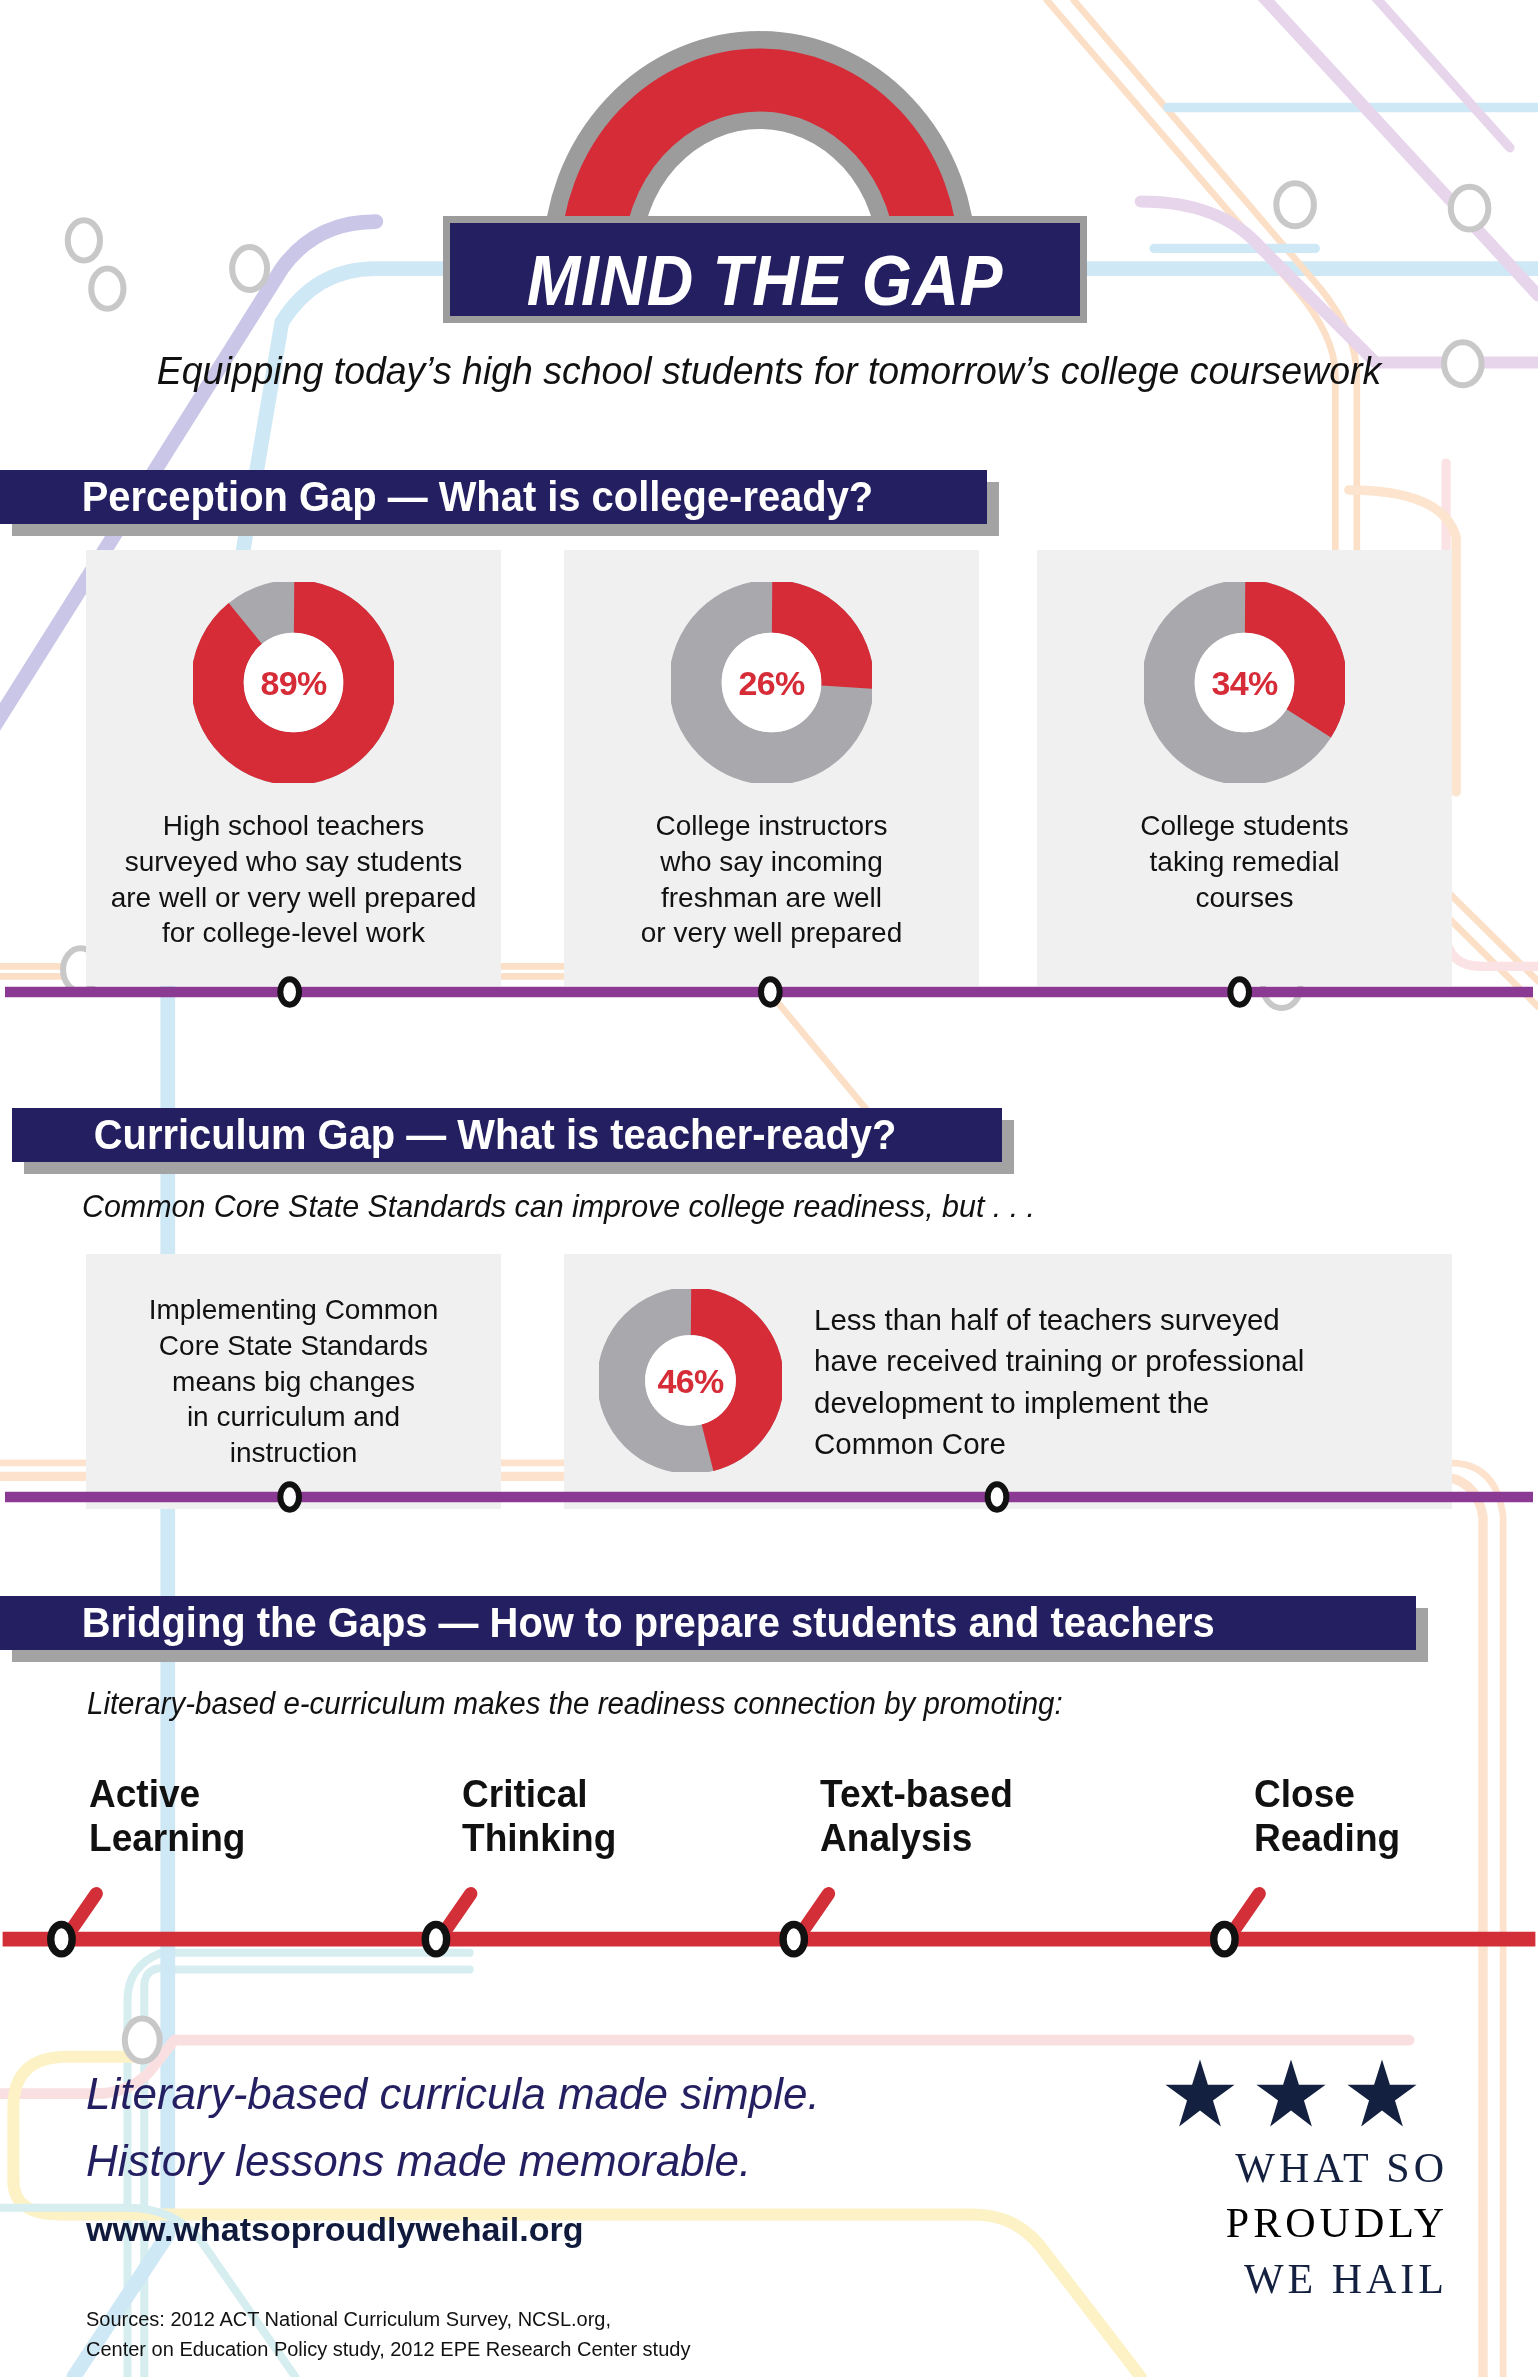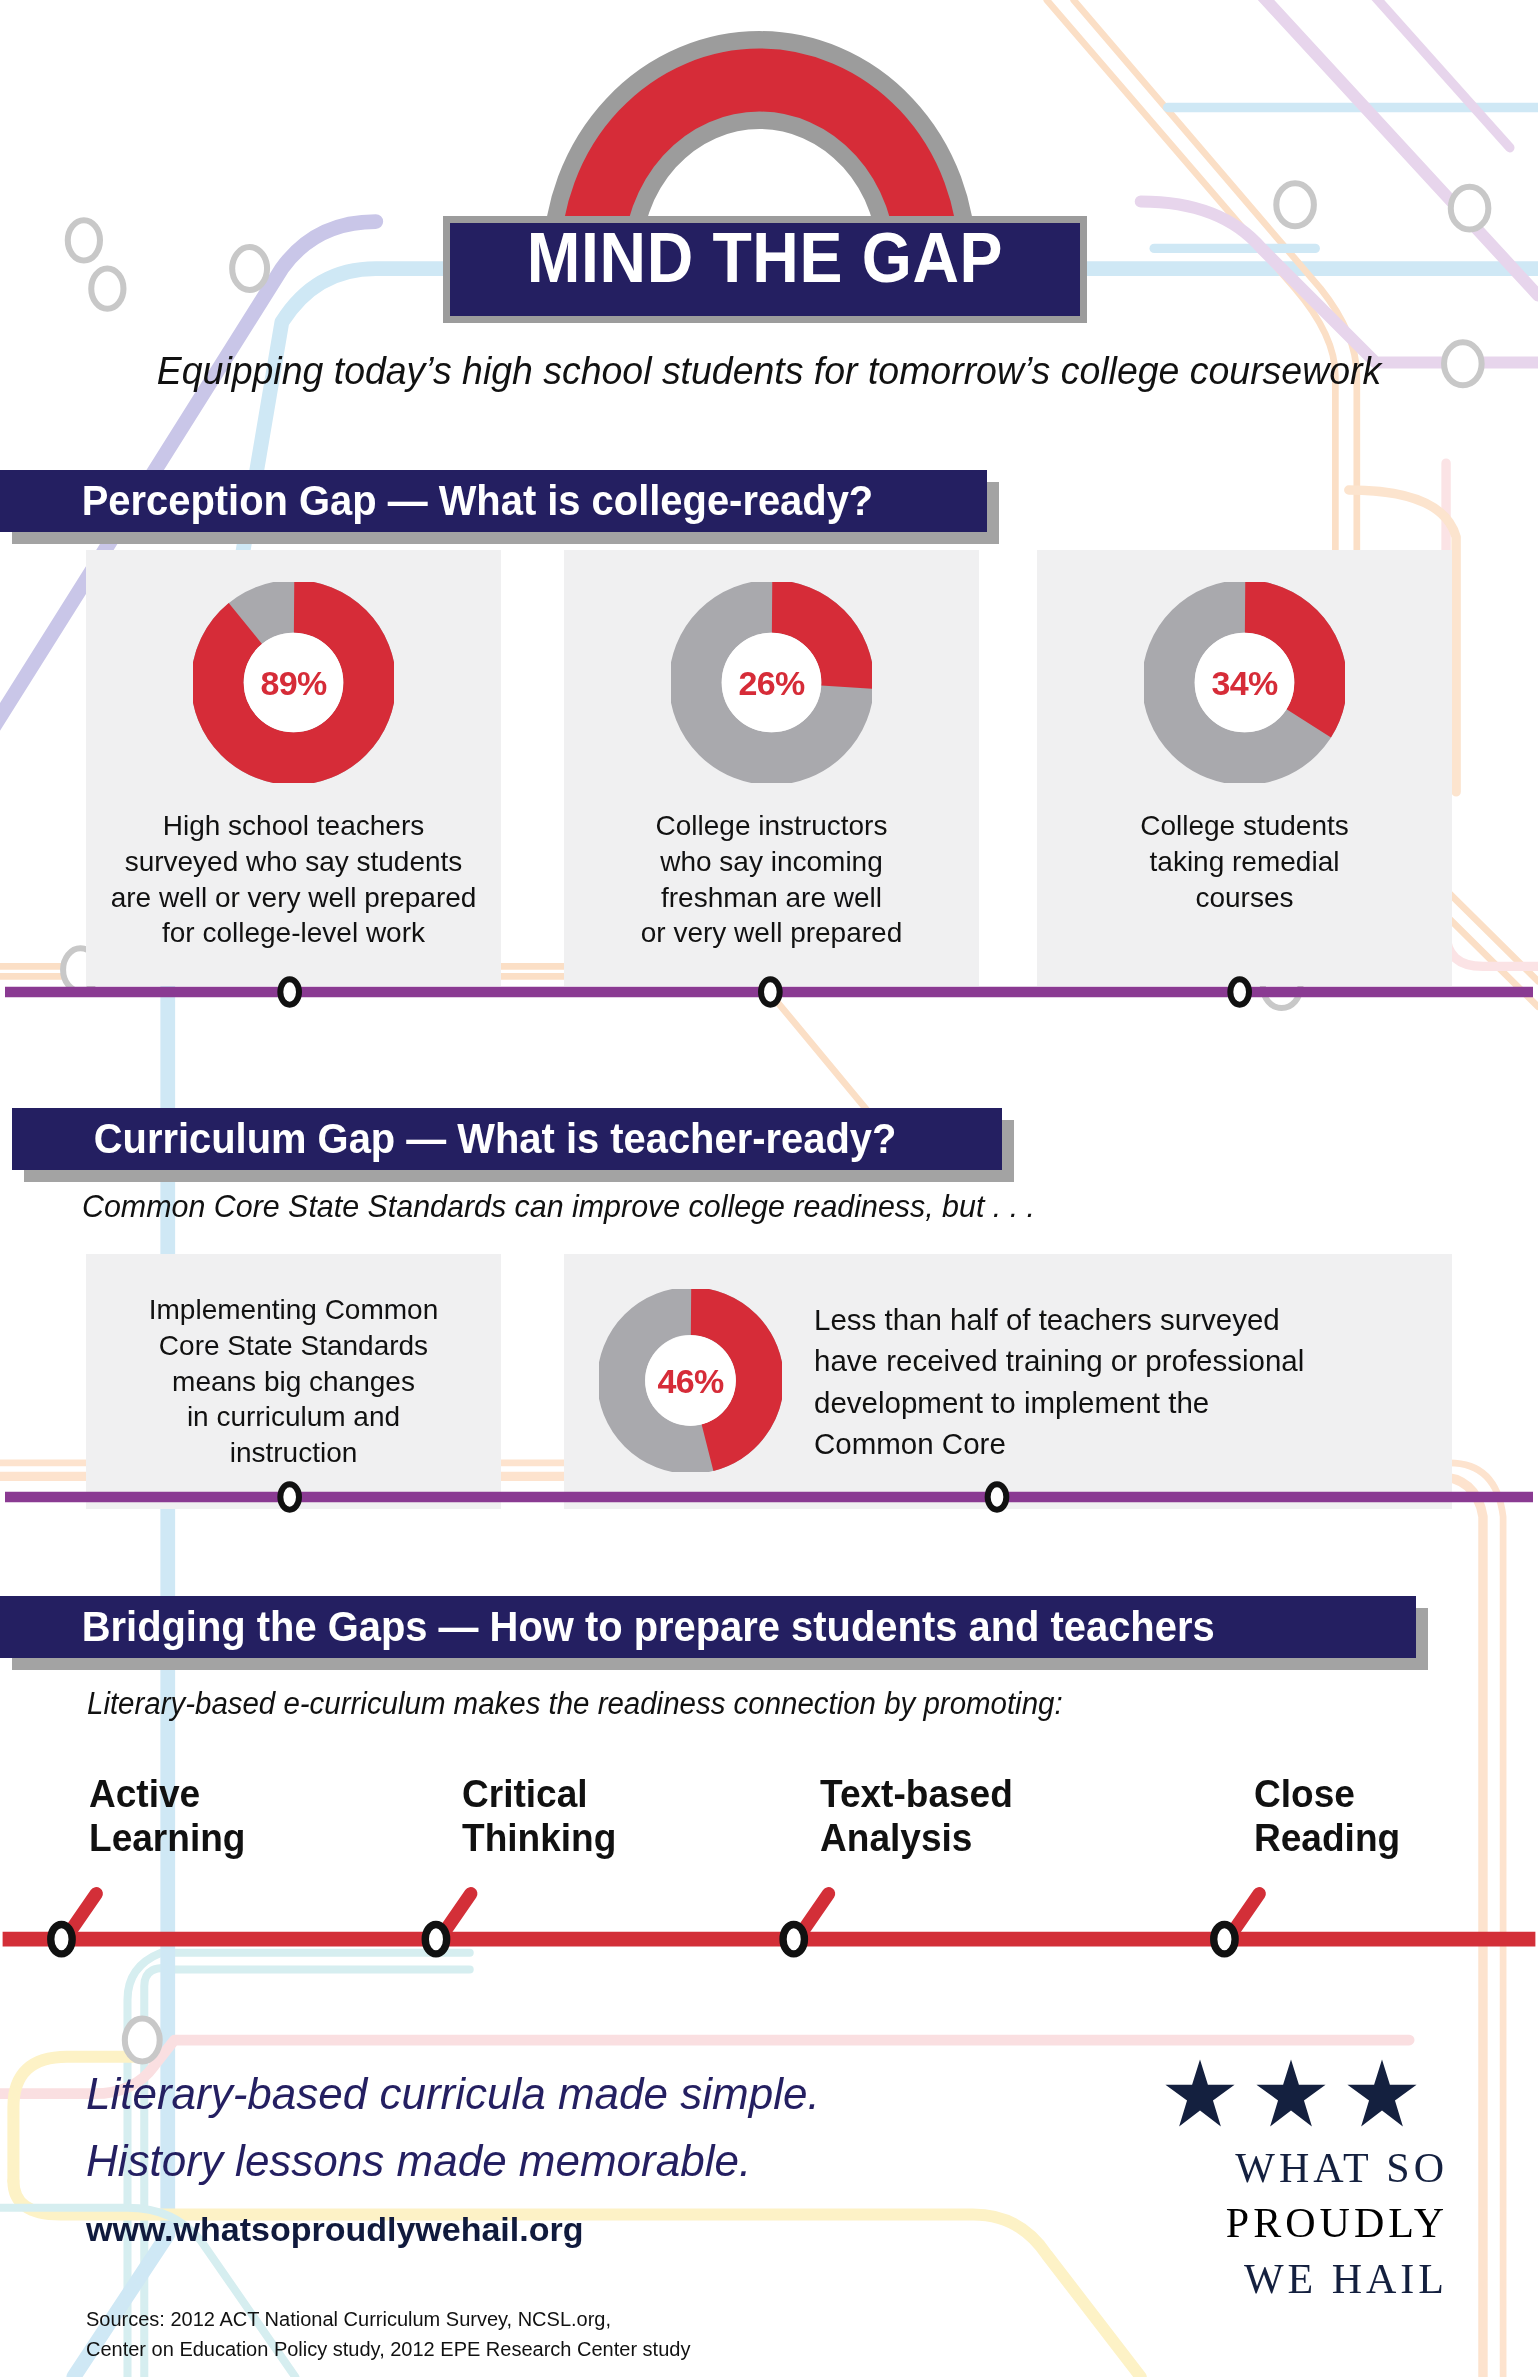--- a/index.html
+++ b/index.html
@@ -15,36 +15,36 @@
 
   
   #masthead { position:absolute; left:0; top:0; width:1538px; height:443px; z-index:3; }
   #roundel { position:absolute; left:511px; top:13.4px; width:497px; height:295px; }
   #title-plate {
     position:absolute; left:443px; top:216px; width:644px; height:107px;
     background:#9c9c9c; padding:6.7px;
   }
   #title-plate-inner {
     width:100%; height:100%; background:#241f61;
-    display:flex; align-items:flex-start; justify-content:center;
+    display:flex; align-items:flex-end; justify-content:center;font-style:italic;
   }
   #main-title {
     color:#ffffff; font-size:70px; font-weight:700; letter-spacing:0.7px;
     line-height:1; white-space:nowrap;
     font-family:"Liberation Sans", sans-serif;
     transform: scaleX(0.92);
   }
   #subtitle {
     position:absolute; left:0; top:349px; width:1538px; text-align:center;
     font-style:italic; font-size:39px; color:#111; font-weight:400;
     transform: scaleX(0.96);
   }
 
   
-  .section-head { position:absolute; height:62px; z-index:3;text-decoration:underline; }
+  .section-head { position:absolute; height:54px; z-index:3;text-decoration:underline; }
   .section-head .shadow {
     position:absolute; left:12px; top:12px; width:100%; height:100%;
     background:#a3a3a3;
   }
   .section-head .bar {
     position:absolute; left:0; top:0; width:100%; height:100%;
     background:#241f61; display:flex; align-items:center;
   }
   .section-head .bar span {
     color:#fff; font-size:42px; font-weight:700; padding-left:86px;

